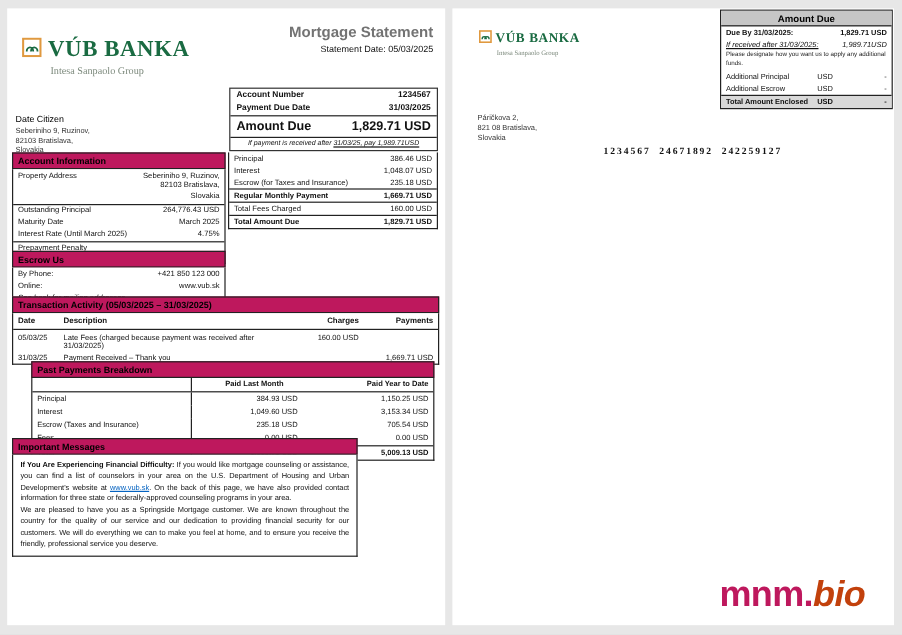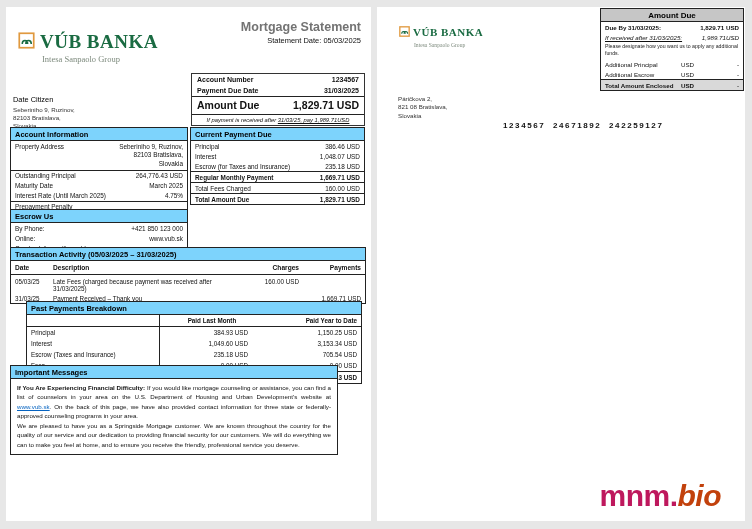--- a/index.html
+++ b/index.html
@@ -9,21 +9,21 @@
   #left-page  { left:6px;   width:365px; }
   #right-page { left:377px; width:368px; }
 
   
   .logo-row { display:flex; align-items:center; gap:5px; }
   .logo-icon { flex:0 0 auto; }
   .logo-text { font-family:"Liberation Serif", serif; font-weight:bold; color:#1a6b42; letter-spacing:0.5px; }
   .logo-sub  { font-family:"Liberation Serif", serif; color:#7d8a7d; }
 
   
-  .sec-h { background:#7dd3fc; border:1px solid #222; font-weight:bold; font-size:7.5px; padding:1.5px 4px; color:#000; }
+  .sec-h { background:#be185d; border:1px solid #222; font-weight:bold; font-size:7.5px; padding:1.5px 4px; color:#000; }
   .sec-box { border:1px solid #222; border-top:none; background:#fff; }
 
   .kv { display:flex; justify-content:space-between; align-items:flex-start; padding:1.5px 4px; font-size:6.4px; color:#111; }
   .kv .v { text-align:right; }
   .hr-b { border-bottom:1px solid #222; }
   .bold { font-weight:bold; }
   .ital { font-style:italic; }
 
   
   #summary-box { position:absolute; left:185px; top:66px; width:174px; border:1px solid #333; }
@@ -36,21 +36,21 @@
   #doc-title { font-size:12.5px; font-weight:bold; color:#737373; }
   #doc-date  { font-size:7.5px; color:#111; margin-top:2px; }
   #recipient { position:absolute; left:7px; top:88px; font-size:6.2px; color:#333; line-height:1.3; }
   #recipient .name { font-size:7.4px; color:#000; margin-bottom:1px; }
 
   #acct-info   { position:absolute; left:4px;   top:120px; width:178px; }
   #current-due { position:absolute; left:184px; top:120px; width:175px; }
   #contact-us  { position:absolute; left:4px;   top:202px; width:178px; }
   #transactions{ position:absolute; left:4px;   top:240px; width:356px; }
   #past-pay    { position:absolute; left:20px;   top:294px; width:336px; }
-  #messages    { position:absolute; left:4px;   top:358px; width:328px; }
+  #messages    { position:absolute; left:4px;   top:358px; width:288px; }
 
   .addr-right { text-align:right; line-height:1.35; }
 
   
   .tx-row { display:flex; font-size:6.3px; padding:1.5px 4px; color:#111; }
   .tx-date { width:38px; flex:0 0 auto; }
   .tx-desc { flex:1 1 auto; }
   .tx-chg  { width:55px; flex:0 0 auto; text-align:right; }
   .tx-pay  { width:62px; flex:0 0 auto; text-align:right; }
   .tx-head { font-weight:bold; font-size:6.6px; padding:3px 4px; }
@@ -73,21 +73,21 @@
   #coupon-box .hdr { background:#c6c6c6; border-bottom:1px solid #222; text-align:center; font-weight:bold; font-size:8px; padding:1.5px 0; }
   .cp-row { display:flex; justify-content:space-between; font-size:6.2px; padding:1.5px 4px; color:#111; }
   .cp-note { font-size:5.2px; padding:1px 4px 2px; color:#222; line-height:1.35; }
   .cp-item { display:flex; font-size:6.2px; padding:1.5px 4px; color:#111; }
   .cp-item .lbl { flex:1 1 auto; }
   .cp-item .cur { width:42px; flex:0 0 auto; }
   .cp-item .val { width:16px; flex:0 0 auto; text-align:right; }
   .cp-total { background:#d9d9d9; border-top:1px solid #222; font-weight:bold; }
 
   #rp-address { position:absolute; left:21px; top:88px; font-size:6.2px; color:#333; line-height:1.35; }
-  #ocr-line { position:absolute; left:126px; top:114px; font-family:Liberation Sans, sans-serif; font-weight:bold; font-size:8px; letter-spacing:1.6px; color:#111; white-space:pre; }
+  #ocr-line { position:absolute; left:126px; top:114px; font-family:Liberation Serif, serif; font-weight:bold; font-size:8px; letter-spacing:1.6px; color:#111; white-space:pre; }
 
   #mnm-logo { position:absolute; right:24px; top:472px; font-size:30px; font-weight:bold; letter-spacing:-0.5px; }
   #mnm-logo .p1 { color:#be185d;text-align:right; }
   #mnm-logo .p2 { color:#c2410c; font-style:italic; }
 
   .underline { text-decoration:underline; }
 </style>
 </head>
 <body>
 
@@ -165,21 +165,20 @@
           <span>
             <span style="display:block">Prepayment Penalty</span>
             <span style="display:block">(Until   March 2025)</span>
           </span>
           <span class="v" style="align-self:flex-end">3,500.00 USD</span>
         </div>
       </div>
     </div>
 
     <div id="current-due">
-      <div class="sec-h">Current Payment Due</div>
       <div class="sec-box">
         <div class="kv">
           <span>Principal</span>
           <span class="v">386.46 USD</span>
         </div>
         <div class="kv">
           <span>Interest</span>
           <span class="v">1,048.07 USD</span>
         </div>
         <div class="kv hr-b">

